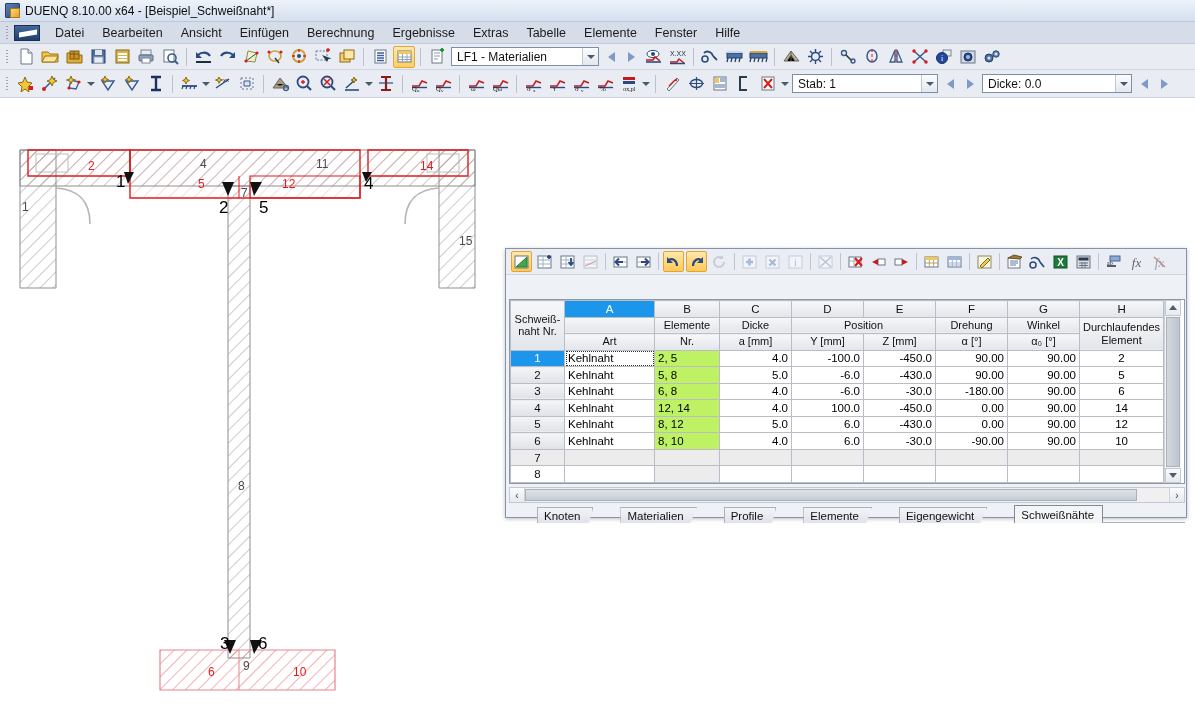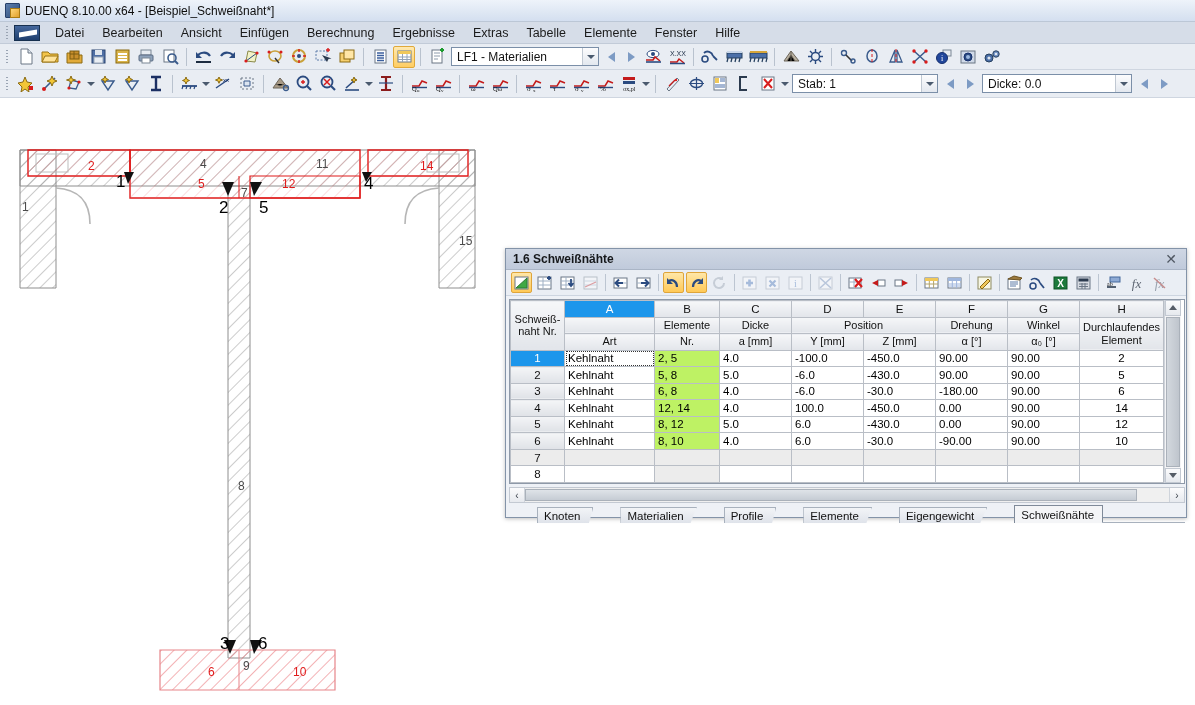--- a/index.html
+++ b/index.html
@@ -136,21 +136,21 @@
   }
   .corner{
     background:linear-gradient(to bottom,#f6f7f9,#e2e5ea);
     text-align:center;font-size:11px;line-height:12px;color:#111;
   }
   .rowhdr{
     background:linear-gradient(to bottom,#f4f5f7,#dfe2e7);
     text-align:center;color:#111;
   }
   .rowhdr.sel{background:#1c96eb;color:#fff;}
-  td.num{padding-right:5px;}
+  td.num{text-align:right;padding-right:5px;}
   td.ctr{text-align:center;}
   td.txt{text-align:left;}
   td.grey{background:#bef264;}
   td.greydark{background:#dcdcdc;}
   td.active{outline:1px dotted #333;outline-offset:-2px;}
   tr.emptyrow td{background:#ececec;}
   tr.emptyrow2 td{background:#fff;}
   tr.emptyrow2 td.greydark{background:#ececec;}
 
   .vscroll{
@@ -779,25 +779,20 @@
       <text x="198" y="90" font-family="Liberation Sans" font-size="12" fill="#e01b1b">5</text>
       <text x="282" y="90" font-family="Liberation Sans" font-size="12" fill="#e01b1b">12</text>
       <text x="420" y="72" font-family="Liberation Sans" font-size="12" fill="#e01b1b">14</text>
       <text x="208" y="578" font-family="Liberation Sans" font-size="12" fill="#e01b1b">6</text>
       <text x="293" y="578" font-family="Liberation Sans" font-size="12" fill="#e01b1b">10</text>
     </svg>
   </div>
 
   <div class="dialog">
 
-    <div class="dlg-title">
-      <span>1.6 Schweißnähte</span>
-      <div class="spacer"></div>
-      <div class="dlg-close">✕</div>
-    </div>
 
     <div class="dlg-toolbar">
       <div class="dtb on">
         <svg width="17" height="16" viewBox="0 0 17 16">
             <rect x="2" y="2" width="13" height="12" fill="#fff" stroke="#6b7785"></rect>
             <path d="M3 13L14 3v10z" fill="#41a845" stroke="#2d7a31"></path>
           </svg>
       </div>
       <div class="dtb">
         <svg width="17" height="16" viewBox="0 0 17 16">

